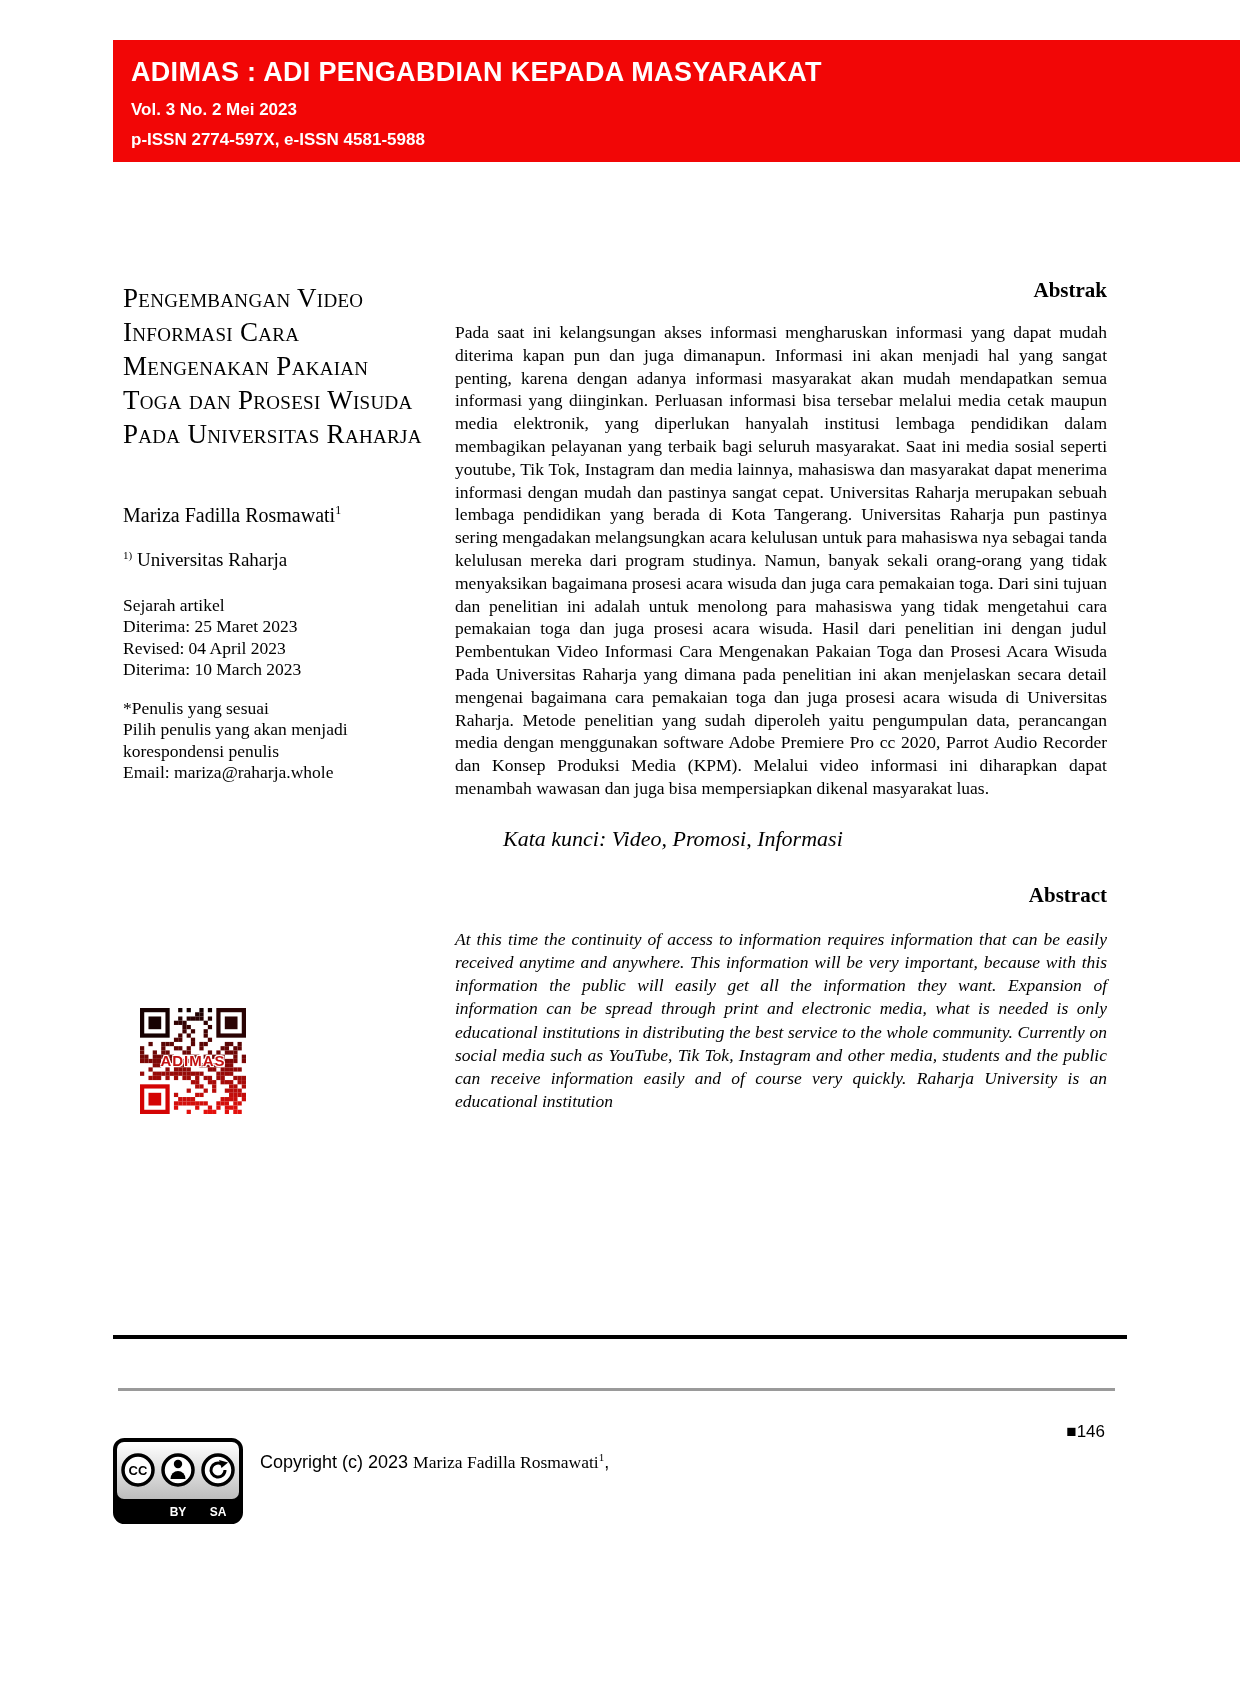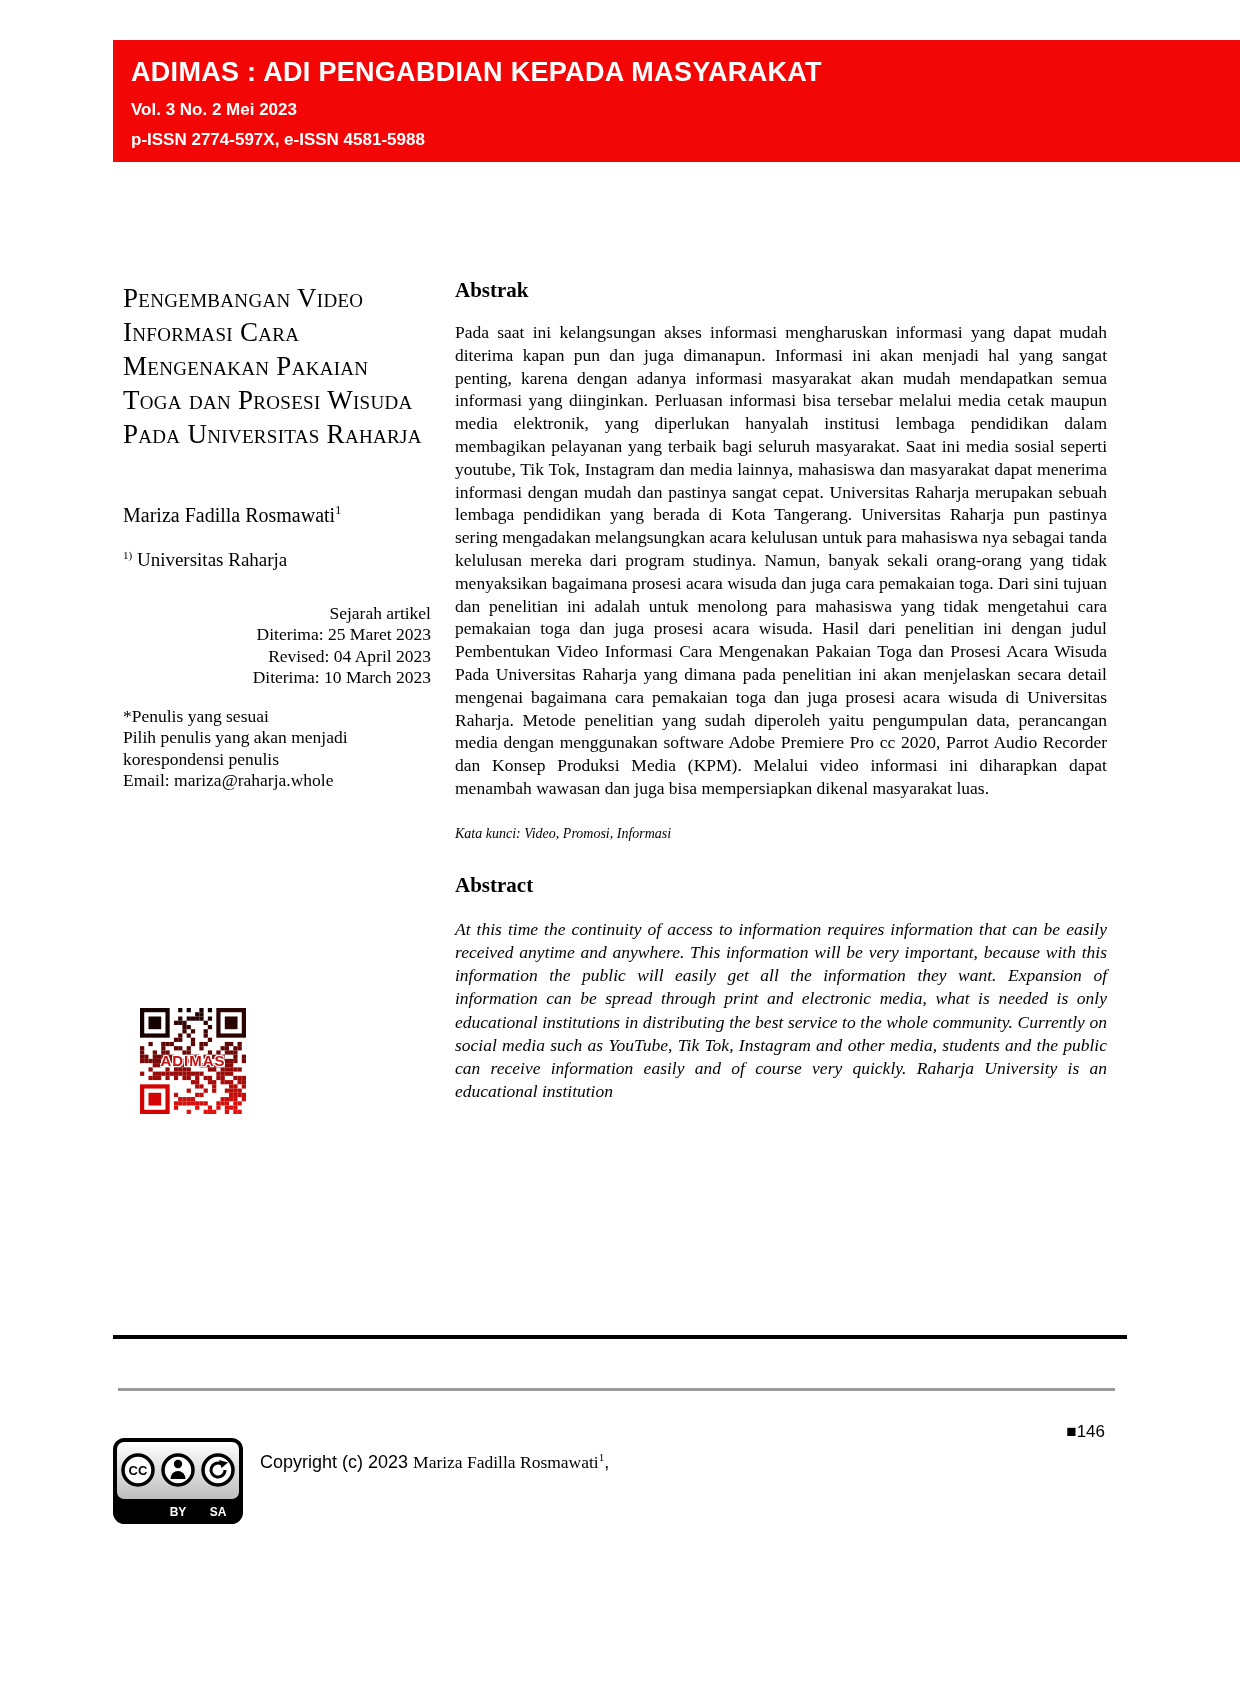--- a/index.html
+++ b/index.html
@@ -23,38 +23,38 @@
   
   .left-col { position:absolute; left:123px; top:281px; width:308px; }
   .article-title {
     font-size:27px; line-height:34px; font-variant:small-caps;
     letter-spacing:.3px;
   }
   .author-line { margin-top:52px; font-size:20px; }
   .author-line sup { font-size:12px; }
   .affil-line { margin-top:22px; font-size:19px; }
   .affil-line sup { font-size:11px; }
-  .history { margin-top:32px; font-size:17.5px; line-height:21.5px;text-align:right; }
+  .history { margin-top:24px; font-size:17.5px; line-height:21.5px; }
   .correspondence { margin-top:17px; font-size:17.5px; line-height:21.5px; }
   .qr-wrap { position:absolute; left:140px; top:1008px; width:106px; height:106px; }
   .qr-wrap svg { display:block; }
   .qr-label {
     position:absolute; left:8px; top:44px; width:90px; text-align:center;
     font-family:"Liberation Sans", sans-serif; font-weight:bold; font-size:15px;
     color:#c41212; letter-spacing:1px;
     text-shadow:-1px -1px 0 #fff, 1px -1px 0 #fff, -1px 1px 0 #fff, 1px 1px 0 #fff, 0 0 2px #fff;
   }
 
   
   .right-col { position:absolute; left:455px; top:278px; width:652px; }
-  .sec-heading { font-size:21px; font-weight:bold; }
+  .sec-heading { font-size:21px; font-weight:bold;text-align:right; }
   .abstrak-body {
     margin-top:18px; font-size:17.5px; line-height:22.8px; text-align:justify;
   }
-  .keywords { margin-top:26px; font-size:14px; font-style:italic; }
+  .keywords { margin-top:26px; font-size:22px; font-style:italic;margin-left:48px; }
   .abstract-heading { margin-top:31px; }
   .abstract-body {
     margin-top:20px; font-size:17.5px; line-height:23.2px; text-align:justify;
     font-style:italic;
   }
 
   
   .thick-rule { position:absolute; left:113px; top:1335px; width:1014px; height:4px; background:#000; }
   .thin-rule  { position:absolute; left:118px; top:1388px; width:997px; height:3px; background:#9a9a9a; }
 

